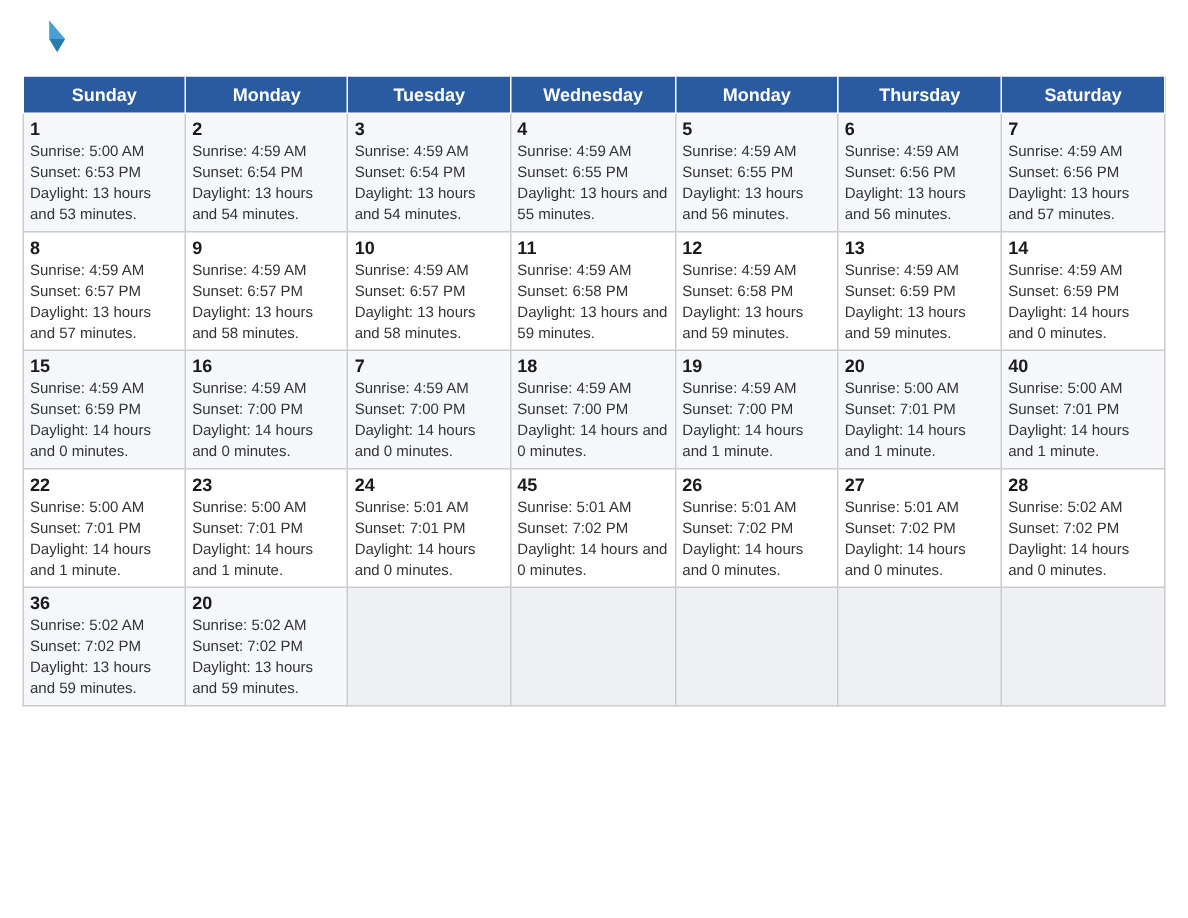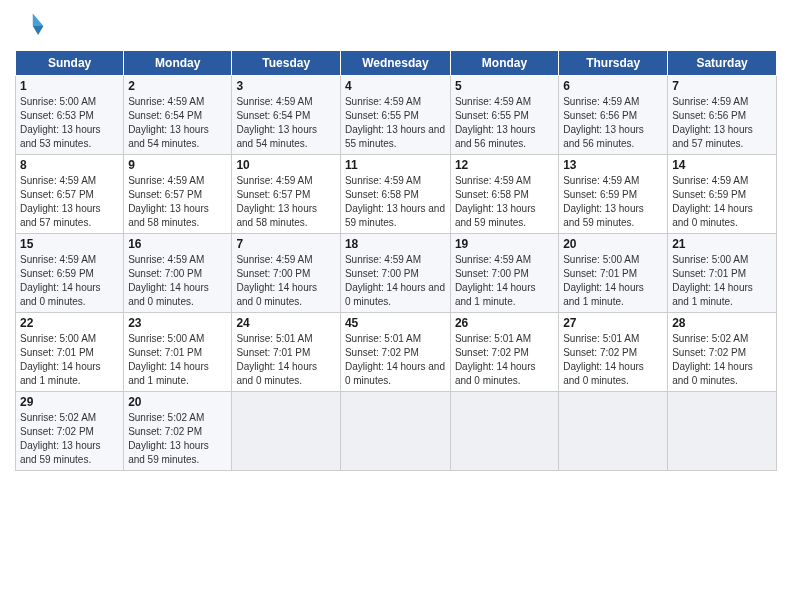--- a/index.html
+++ b/index.html
@@ -208,21 +208,21 @@
           </td>
           <td>
             <div class="day-num">19</div>
           <div class="day-detail">Sunrise: 4:59 AM<br>Sunset: 7:00 PM<br>Daylight: 14 hours and 1 minute.</div>
           </td>
           <td>
             <div class="day-num">20</div>
           <div class="day-detail">Sunrise: 5:00 AM<br>Sunset: 7:01 PM<br>Daylight: 14 hours and 1 minute.</div>
           </td>
           <td>
-            <div class="day-num">21</div>
+            <div class="day-num">40</div>
           <div class="day-detail">Sunrise: 5:00 AM<br>Sunset: 7:01 PM<br>Daylight: 14 hours and 1 minute.</div>
           </td>
         </tr>
         <tr>
           <td>
             <div class="day-num">22</div>
           <div class="day-detail">Sunrise: 5:00 AM<br>Sunset: 7:01 PM<br>Daylight: 14 hours and 1 minute.</div>
           </td>
           <td>
             <div class="day-num">23</div>
@@ -244,21 +244,21 @@
             <div class="day-num">27</div>
           <div class="day-detail">Sunrise: 5:01 AM<br>Sunset: 7:02 PM<br>Daylight: 14 hours and 0 minutes.</div>
           </td>
           <td>
             <div class="day-num">28</div>
           <div class="day-detail">Sunrise: 5:02 AM<br>Sunset: 7:02 PM<br>Daylight: 14 hours and 0 minutes.</div>
           </td>
         </tr>
         <tr>
           <td>
-            <div class="day-num">29</div>
+            <div class="day-num">36</div>
           <div class="day-detail">Sunrise: 5:02 AM<br>Sunset: 7:02 PM<br>Daylight: 13 hours and 59 minutes.</div>
           </td>
           <td>
             <div class="day-num">20</div>
           <div class="day-detail">Sunrise: 5:02 AM<br>Sunset: 7:02 PM<br>Daylight: 13 hours and 59 minutes.</div>
           </td>
           <td class="empty-cell"></td>
           <td class="empty-cell"></td>
           <td class="empty-cell"></td>
           <td class="empty-cell"></td>

